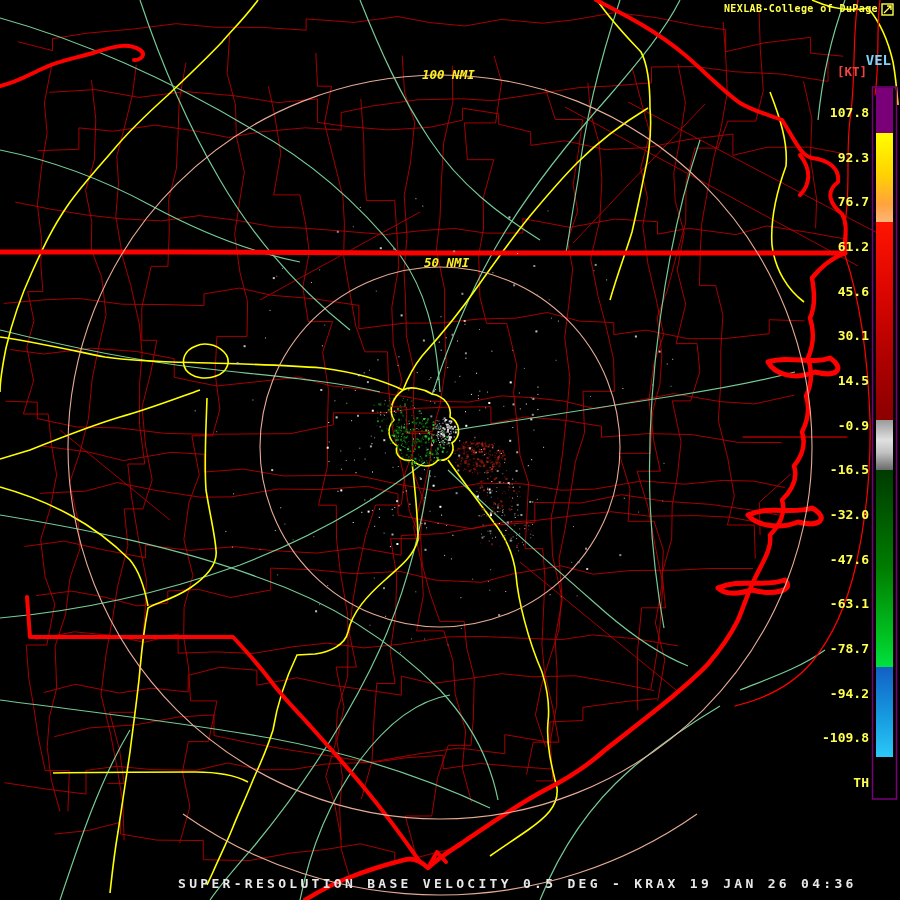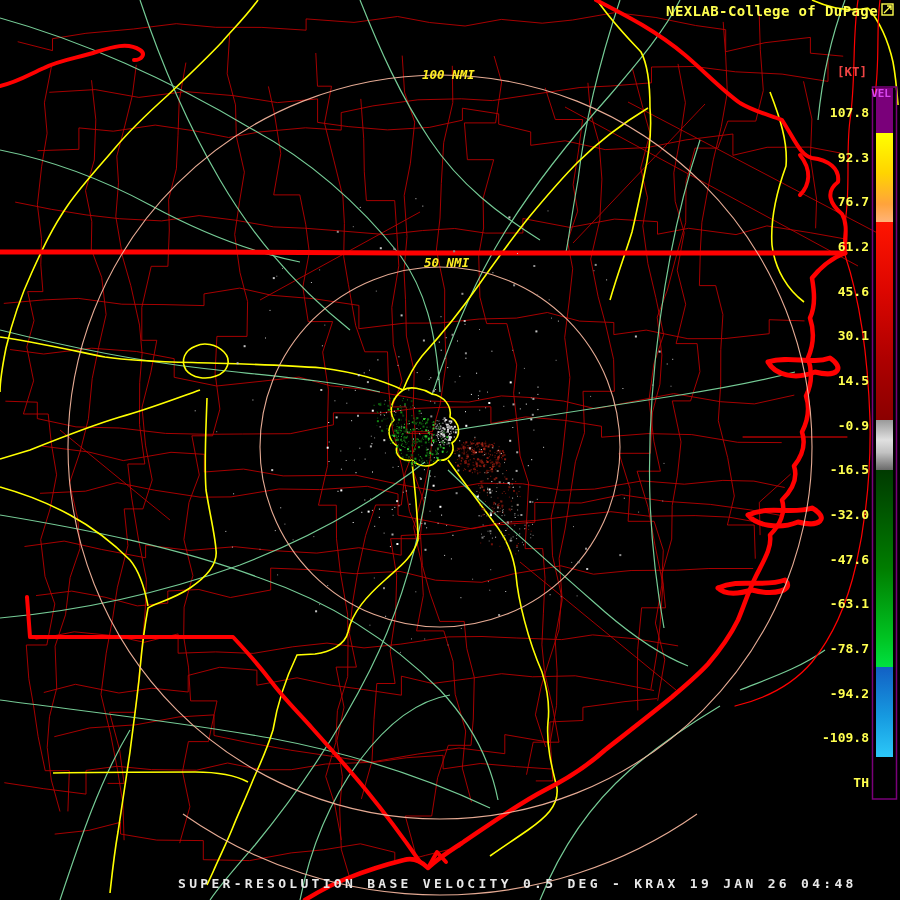--- a/index.html
+++ b/index.html
@@ -1,24 +1,24 @@
 <!DOCTYPE html>
 <html><head>
 <meta charset="utf-8">
 <style>
   html,body{margin:0;padding:0;background:#000;}
   .screen{position:relative;width:900px;height:900px;background:#000;overflow:hidden;
           font-family:"DejaVu Sans Mono","Liberation Mono",monospace;}
   svg{position:absolute;left:0;top:0;}
-  .brand{position:absolute;top:3px;right:22px;color:#ffff4f;font-size:14px;font-weight:bold;
+  .brand{position:absolute;top:3px;right:22px;color:#ffff4f;font-size:10px;font-weight:bold;
          letter-spacing:.4px;white-space:nowrap;}
   .logo{position:absolute;top:3px;right:6px;width:13px;height:13px;}
   .footer{position:absolute;left:178px;top:876px;color:#e8e8e8;font-size:13px;font-weight:bold;
           letter-spacing:3.3px;white-space:nowrap;}
-  .cb-title{position:absolute;top:52px;right:9px;color:#d946ef;font-size:11px;font-weight:bold;margin-top:35px;}
+  .cb-title{position:absolute;top:52px;right:9px;color:#7dd3fc;font-size:14px;font-weight:bold;}
   .cb-units{position:absolute;top:64px;right:33px;color:#ef4444;font-size:12.5px;font-weight:bold;}
   .ringlabel{font:italic bold 12.5px "DejaVu Sans Mono","Liberation Mono",monospace;fill:#ffee22;}
   .tick{font:bold 13px "DejaVu Sans Mono","Liberation Mono",monospace;fill:#ffff4f;}
 </style>
 </head>
 <body>
 
 <div class="screen">
 
   <svg id="map" width="900" height="900" viewBox="0 0 900 900">
@@ -1369,14 +1369,14 @@
   <div class="logo">
     <svg width="13" height="13" viewBox="0 0 13 13">
       <rect x="1" y="1" width="11" height="11" fill="none" stroke="#ffff4f" stroke-width="1.4"></rect>
       <path d="M3,10 L10,3 M6,3 L10,3 L10,7" fill="none" stroke="#ffff4f" stroke-width="1.4"></path>
     </svg>
   </div>
 
   <div class="cb-title">VEL</div>
   <div class="cb-units">[KT]</div>
 
-  <div class="footer">SUPER-RESOLUTION BASE VELOCITY 0.5 DEG - KRAX 19 JAN 26 04:48</div>
+  <div class="footer">SUPER-RESOLUTION BASE VELOCITY 0.5 DEG - KRAX 19 JAN 26 04:36</div>
 </div>
 
 </body></html>

